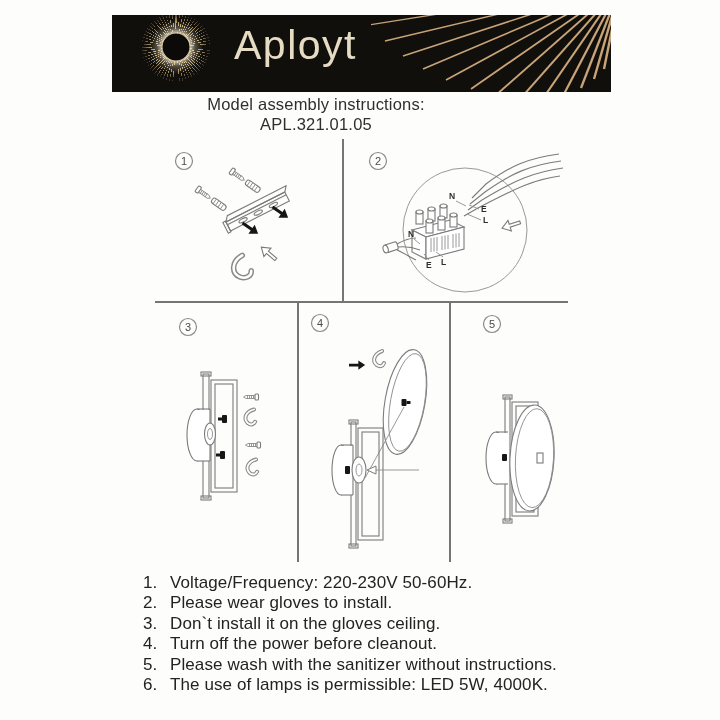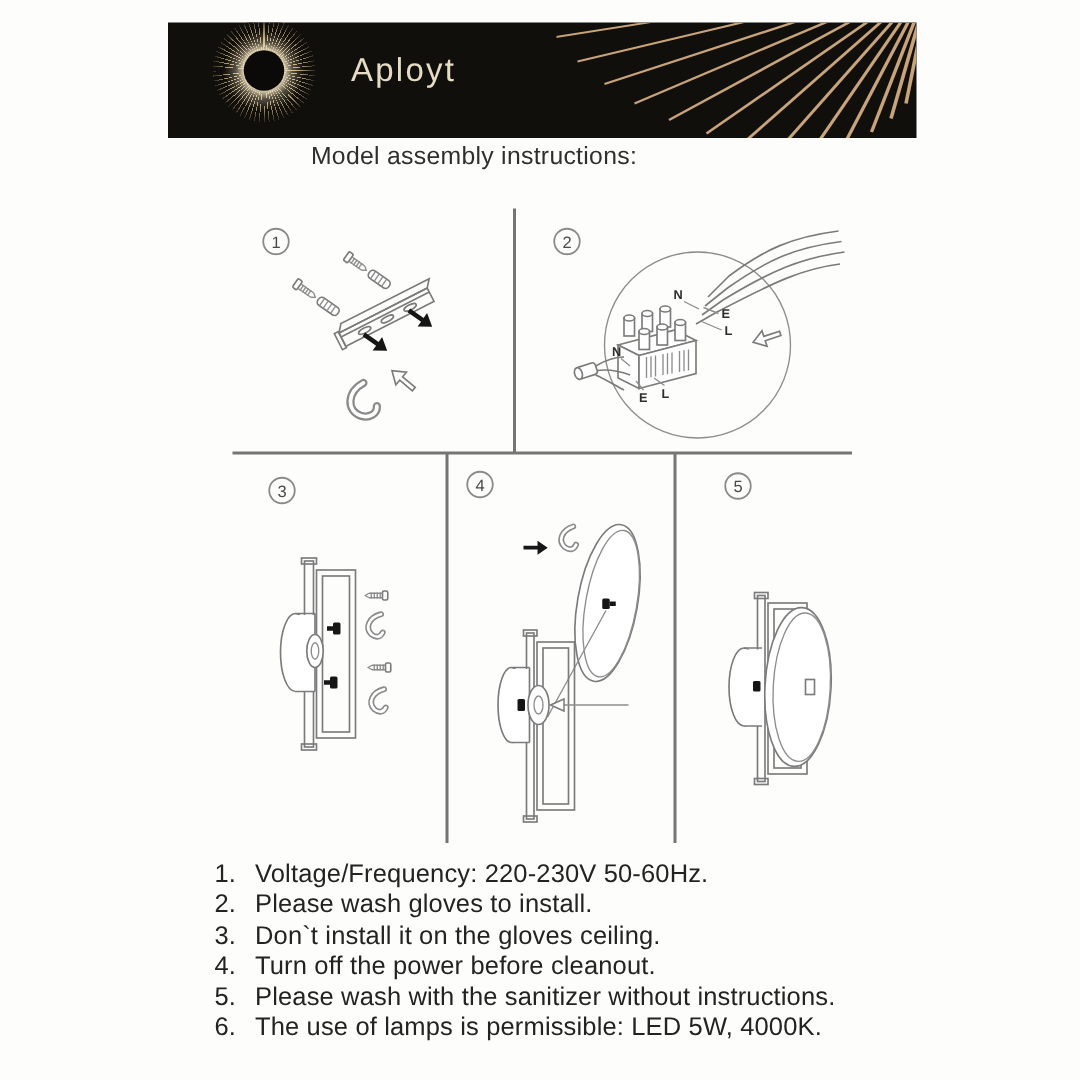--- a/index.html
+++ b/index.html
@@ -10,21 +10,21 @@
   
   .banner{position:absolute;left:112px;top:15px;width:499px;height:77px;background:#100f0c;overflow:hidden;}
   .burst{position:absolute;left:30px;top:-2px;width:68px;height:68px;border-radius:50%;
     background:repeating-conic-gradient(from 0deg, rgba(208,178,126,.95) 0deg 1.2deg, rgba(16,15,12,0) 1.2deg 5.6deg);}
   .burst::before{content:"";position:absolute;inset:0;border-radius:50%;
     background:radial-gradient(circle, rgba(242,228,194,.95) 0 13px, rgba(242,228,194,.30) 19px, rgba(16,15,12,0) 27px);}
   .burst::after{content:"";position:absolute;left:50%;top:50%;width:27px;height:27px;transform:translate(-50%,-50%);
     border-radius:50%;background:#0b0a08;}
   .burst-fade{position:absolute;left:30px;top:-2px;width:68px;height:68px;border-radius:50%;
     background:radial-gradient(circle, rgba(16,15,12,0) 0 21px, rgba(16,15,12,.25) 27px, rgba(16,15,12,.85) 34px);}
-  .brand{position:absolute;left:122px;top:19px;font-size:22px;font-weight:300;letter-spacing:1.5px;color:#e6dcc4;}
+  .brand{position:absolute;left:122px;top:7px;font-size:41px;font-weight:300;letter-spacing:1.5px;color:#e6dcc4;}
   .corner-rays{position:absolute;right:0;top:0;}
   
   .title{position:absolute;left:0;top:94px;width:632px;text-align:center;
     font-size:16.5px;line-height:20px;font-weight:500;color:#2f2f2f;letter-spacing:.2px;}
   
   .dv{position:absolute;background:#757575;}
   .dv-v1{left:342px;top:139px;width:2px;height:163px;}
   .dv-h {left:155px;top:301px;width:413px;height:2px;}
   .dv-v2{left:297px;top:302px;width:2px;height:260px;}
   .dv-v3{left:449px;top:302px;width:2px;height:260px;}
@@ -67,20 +67,21 @@
       <line x1="250" y1="-30" x2="193" y2="79" stroke-width="2.2"></line>
       <line x1="250" y1="-30" x2="210" y2="73" stroke-width="2.3"></line>
       <line x1="250" y1="-30" x2="223" y2="64" stroke-width="2.4"></line>
       <line x1="250" y1="-30" x2="233" y2="54" stroke-width="2.4"></line>
     </g>
   </svg>
 </div>
 
 <div class="title">
   <div>Model assembly instructions:</div>
+  <div>APL.321.01.05</div>
 </div>
 
 <div class="dv dv-v1"></div>
 <div class="dv dv-h"></div>
 <div class="dv dv-v2"></div>
 <div class="dv dv-v3"></div>
 
 <svg class="panel" style="left:150px;top:146px;" width="185" height="152" viewBox="0 0 185 152">
   <defs>
     <path id="arrS" d="M0,4.5 L11,4.5 L11,0.5 L19,6 L11,11.5 L11,7.5 L0,7.5 Z"></path>
@@ -385,21 +386,21 @@
   <rect class="blk" x="47" y="144" width="5" height="7" rx="1"></rect>
 </svg>
 
 <div class="instructions">
   <div class="row">
     <span class="n">1.</span>
     <span class="t">Voltage/Frequency: 220-230V 50-60Hz.</span>
   </div>
   <div class="row">
     <span class="n">2.</span>
-    <span class="t">Please wash gloves to install.</span>
+    <span class="t">Please wear gloves to install.</span>
   </div>
   <div class="row">
     <span class="n">3.</span>
     <span class="t">Don`t install it on the gloves ceiling.</span>
   </div>
   <div class="row">
     <span class="n">4.</span>
     <span class="t">Turn off the power before cleanout.</span>
   </div>
   <div class="row">

